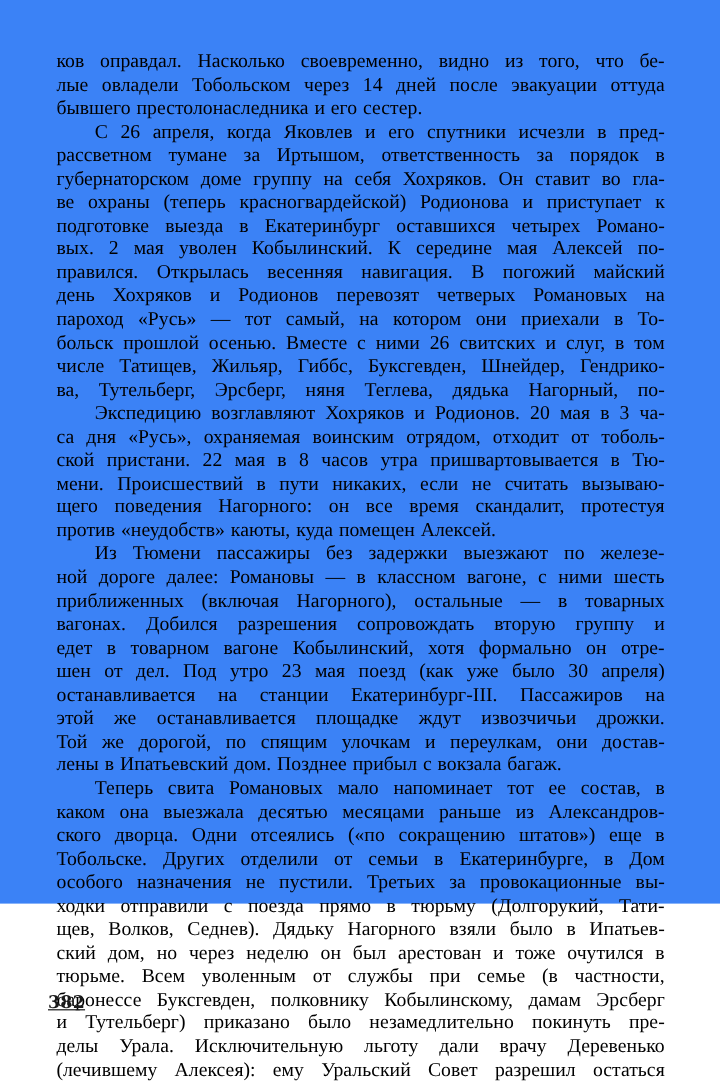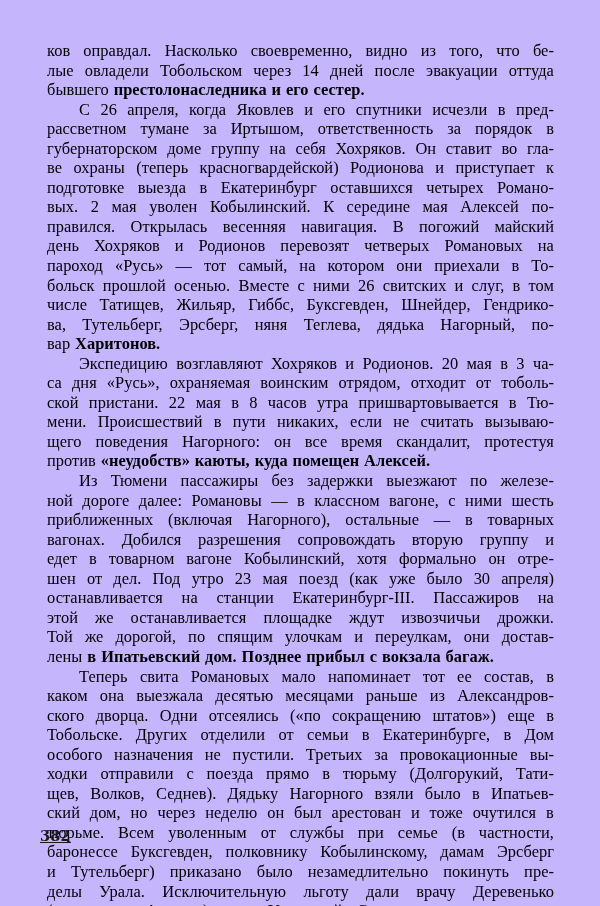--- a/index.html
+++ b/index.html
@@ -16,22 +16,22 @@
     font-family: "Liberation Serif", "DejaVu Serif", serif;
     color: #000000;
     -webkit-font-smoothing: antialiased;
   }
 
   .page {
     position: absolute;
     left: 0;
     top: 0;
     width: 600px;
-    height: 906px;
-    background: #c4b5fd;
+    height: 753px;
+    background: #3b82f6;
   }
 
   .text-block {
     position: absolute;
     left: 47px;
     top: 41px;
     width: 507px;
   }
 
   
@@ -53,21 +53,20 @@
   .line.just {
     justify-content: space-between;
   }
   
   .line.last {
     justify-content: flex-start;
     align-items: center;
   }
   .line.last .w + .w {
     margin-left: 0.30em;
-    font-weight: bold;
   }
 
   
   .line.indent {
     padding-left: 32px;
   }
 
   .w {
     display: inline-block;
   }
@@ -246,24 +245,20 @@
         </div>
         <div class="line just">
           <span class="w">ва,</span>
           <span class="w">Тутельберг,</span>
           <span class="w">Эрсберг,</span>
           <span class="w">няня</span>
           <span class="w">Теглева,</span>
           <span class="w">дядька</span>
           <span class="w">Нагорный,</span>
           <span class="w">по-</span>
-        </div>
-        <div class="line last">
-          <span class="w">вар</span>
-          <span class="w">Харитонов.</span>
         </div>
       </div>
       <div class="para">
         <div class="line just indent">
           <span class="w">Экспедицию</span>
           <span class="w">возглавляют</span>
           <span class="w">Хохряков</span>
           <span class="w">и</span>
           <span class="w">Родионов.</span>
           <span class="w">20</span>

